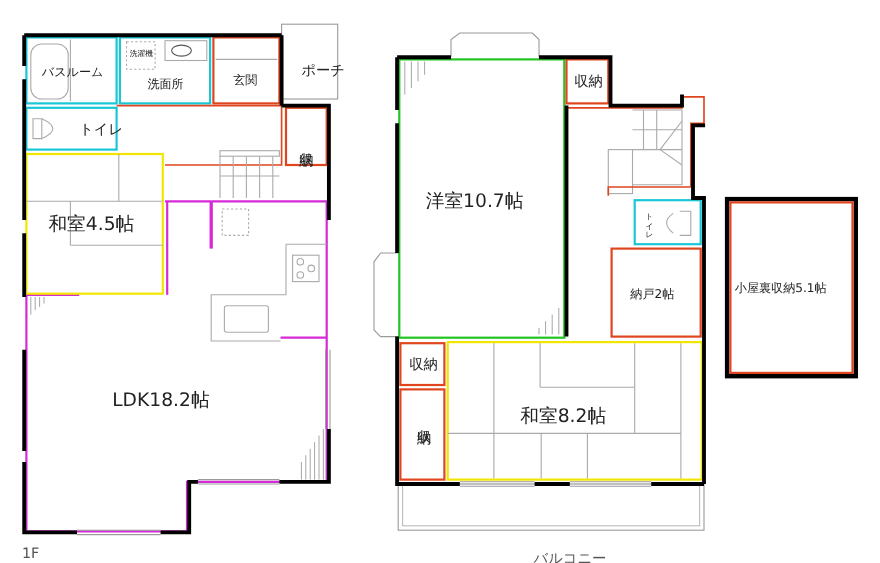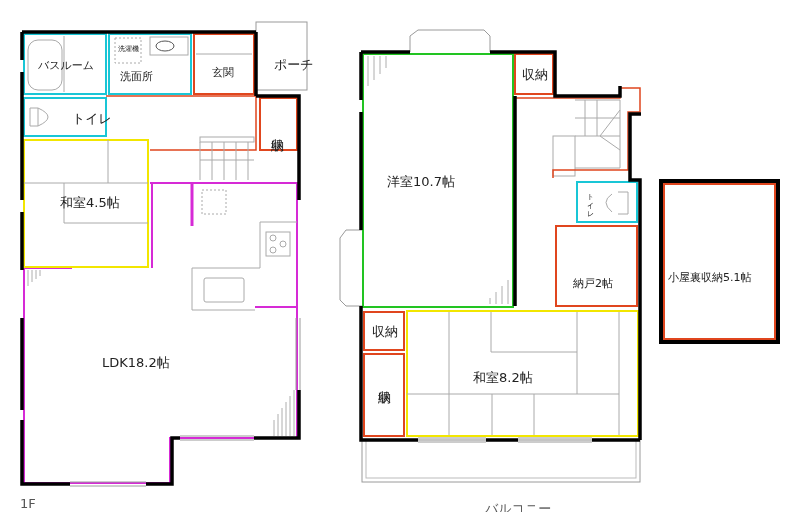--- a/index.html
+++ b/index.html
@@ -1,20 +1,20 @@
 <!DOCTYPE html>
 <html><head>
   <meta charset="utf-8">
   <style>
     html, body { margin:0; padding:0; background:#ffffff; }
     body { width:800px; height:512px; overflow:hidden; position:relative;
            font-family:"DejaVu Sans", sans-serif; }
     svg { position:absolute; left:0; top:0; }
     .lbl { position:absolute; color:#222; white-space:nowrap; line-height:1; }
-    .lbl-lg { font-size:13px; }
+    .lbl-lg { font-size:17px; }
     .lbl-md { font-size:11px; }
     .lbl-sm { font-size:13px; }
     .lbl-xs { font-size:7px; }
     .vert { writing-mode:vertical-rl; text-orientation:upright; letter-spacing:1px; }
   </style>
 </head>
 <body>
 
 <svg width="800" height="512" viewBox="0 0 800 512">
 
@@ -168,32 +168,32 @@
   </g>
 
   <g>
     <rect x="661" y="181" width="117" height="161" fill="none" stroke="#000" stroke-width="4"></rect>
     <rect x="664" y="184" width="111" height="155" fill="none" stroke="#e0461e" stroke-width="2"></rect>
   </g>
 </svg>
 
 <div class="lbl lbl-md" style="left:38px;top:60px;">バスルーム</div>
 <div class="lbl lbl-xs" style="left:118px;top:46px;text-align:right;">洗濯機</div>
-<div class="lbl lbl-md" style="left:120px;top:71px;">洗面所</div>
+<div class="lbl lbl-md" style="left:134px;top:71px;">洗面所</div>
 <div class="lbl lbl-md" style="left:212px;top:67px;text-align:center;">玄関</div>
 <div class="lbl lbl-sm" style="left:274px;top:58px;">ポーチ</div>
 <div class="lbl lbl-sm" style="left:72px;top:112px;">トイレ</div>
 <div class="lbl lbl-sm vert" style="left:271px;top:128px;">収納</div>
-<div class="lbl lbl-lg" style="left:60px;top:196px;">和室4.5帖</div>
+<div class="lbl lbl-lg" style="left:44px;top:196px;">和室4.5帖</div>
 <div class="lbl lbl-lg" style="left:102px;top:356px;">LDK18.2帖</div>
 <div class="lbl lbl-sm" style="left:20px;top:497px;color:#555;">1F</div>
 
 <div class="lbl lbl-lg" style="left:387px;top:175px;">洋室10.7帖</div>
 <div class="lbl lbl-sm" style="left:522px;top:68px;">収納</div>
 <div class="lbl lbl-xs vert" style="left:586px;top:188px;">トイレ</div>
-<div class="lbl lbl-md" style="left:573px;top:278px;">納戸2帖</div>
+<div class="lbl lbl-md" style="left:573px;top:262px;">納戸2帖</div>
 <div class="lbl lbl-sm" style="left:372px;top:325px;">収納</div>
 <div class="lbl lbl-sm vert" style="left:378px;top:380px;">収納</div>
 <div class="lbl lbl-lg" style="left:473px;top:371px;">和室8.2帖</div>
 <div class="lbl lbl-sm" style="left:485px;top:456px;color:#555;margin-top:46px;">バルコニー</div>
 <div class="lbl lbl-sm" style="left:366px;top:490px;color:#555;margin-top:45px;">2F</div>
 
-<div class="lbl lbl-md" style="left:668px;top:272px;">小屋裏収納5.1帖</div>
+<div class="lbl lbl-md" style="left:668px;top:256px;">小屋裏収納5.1帖</div>
 
 </body></html>

